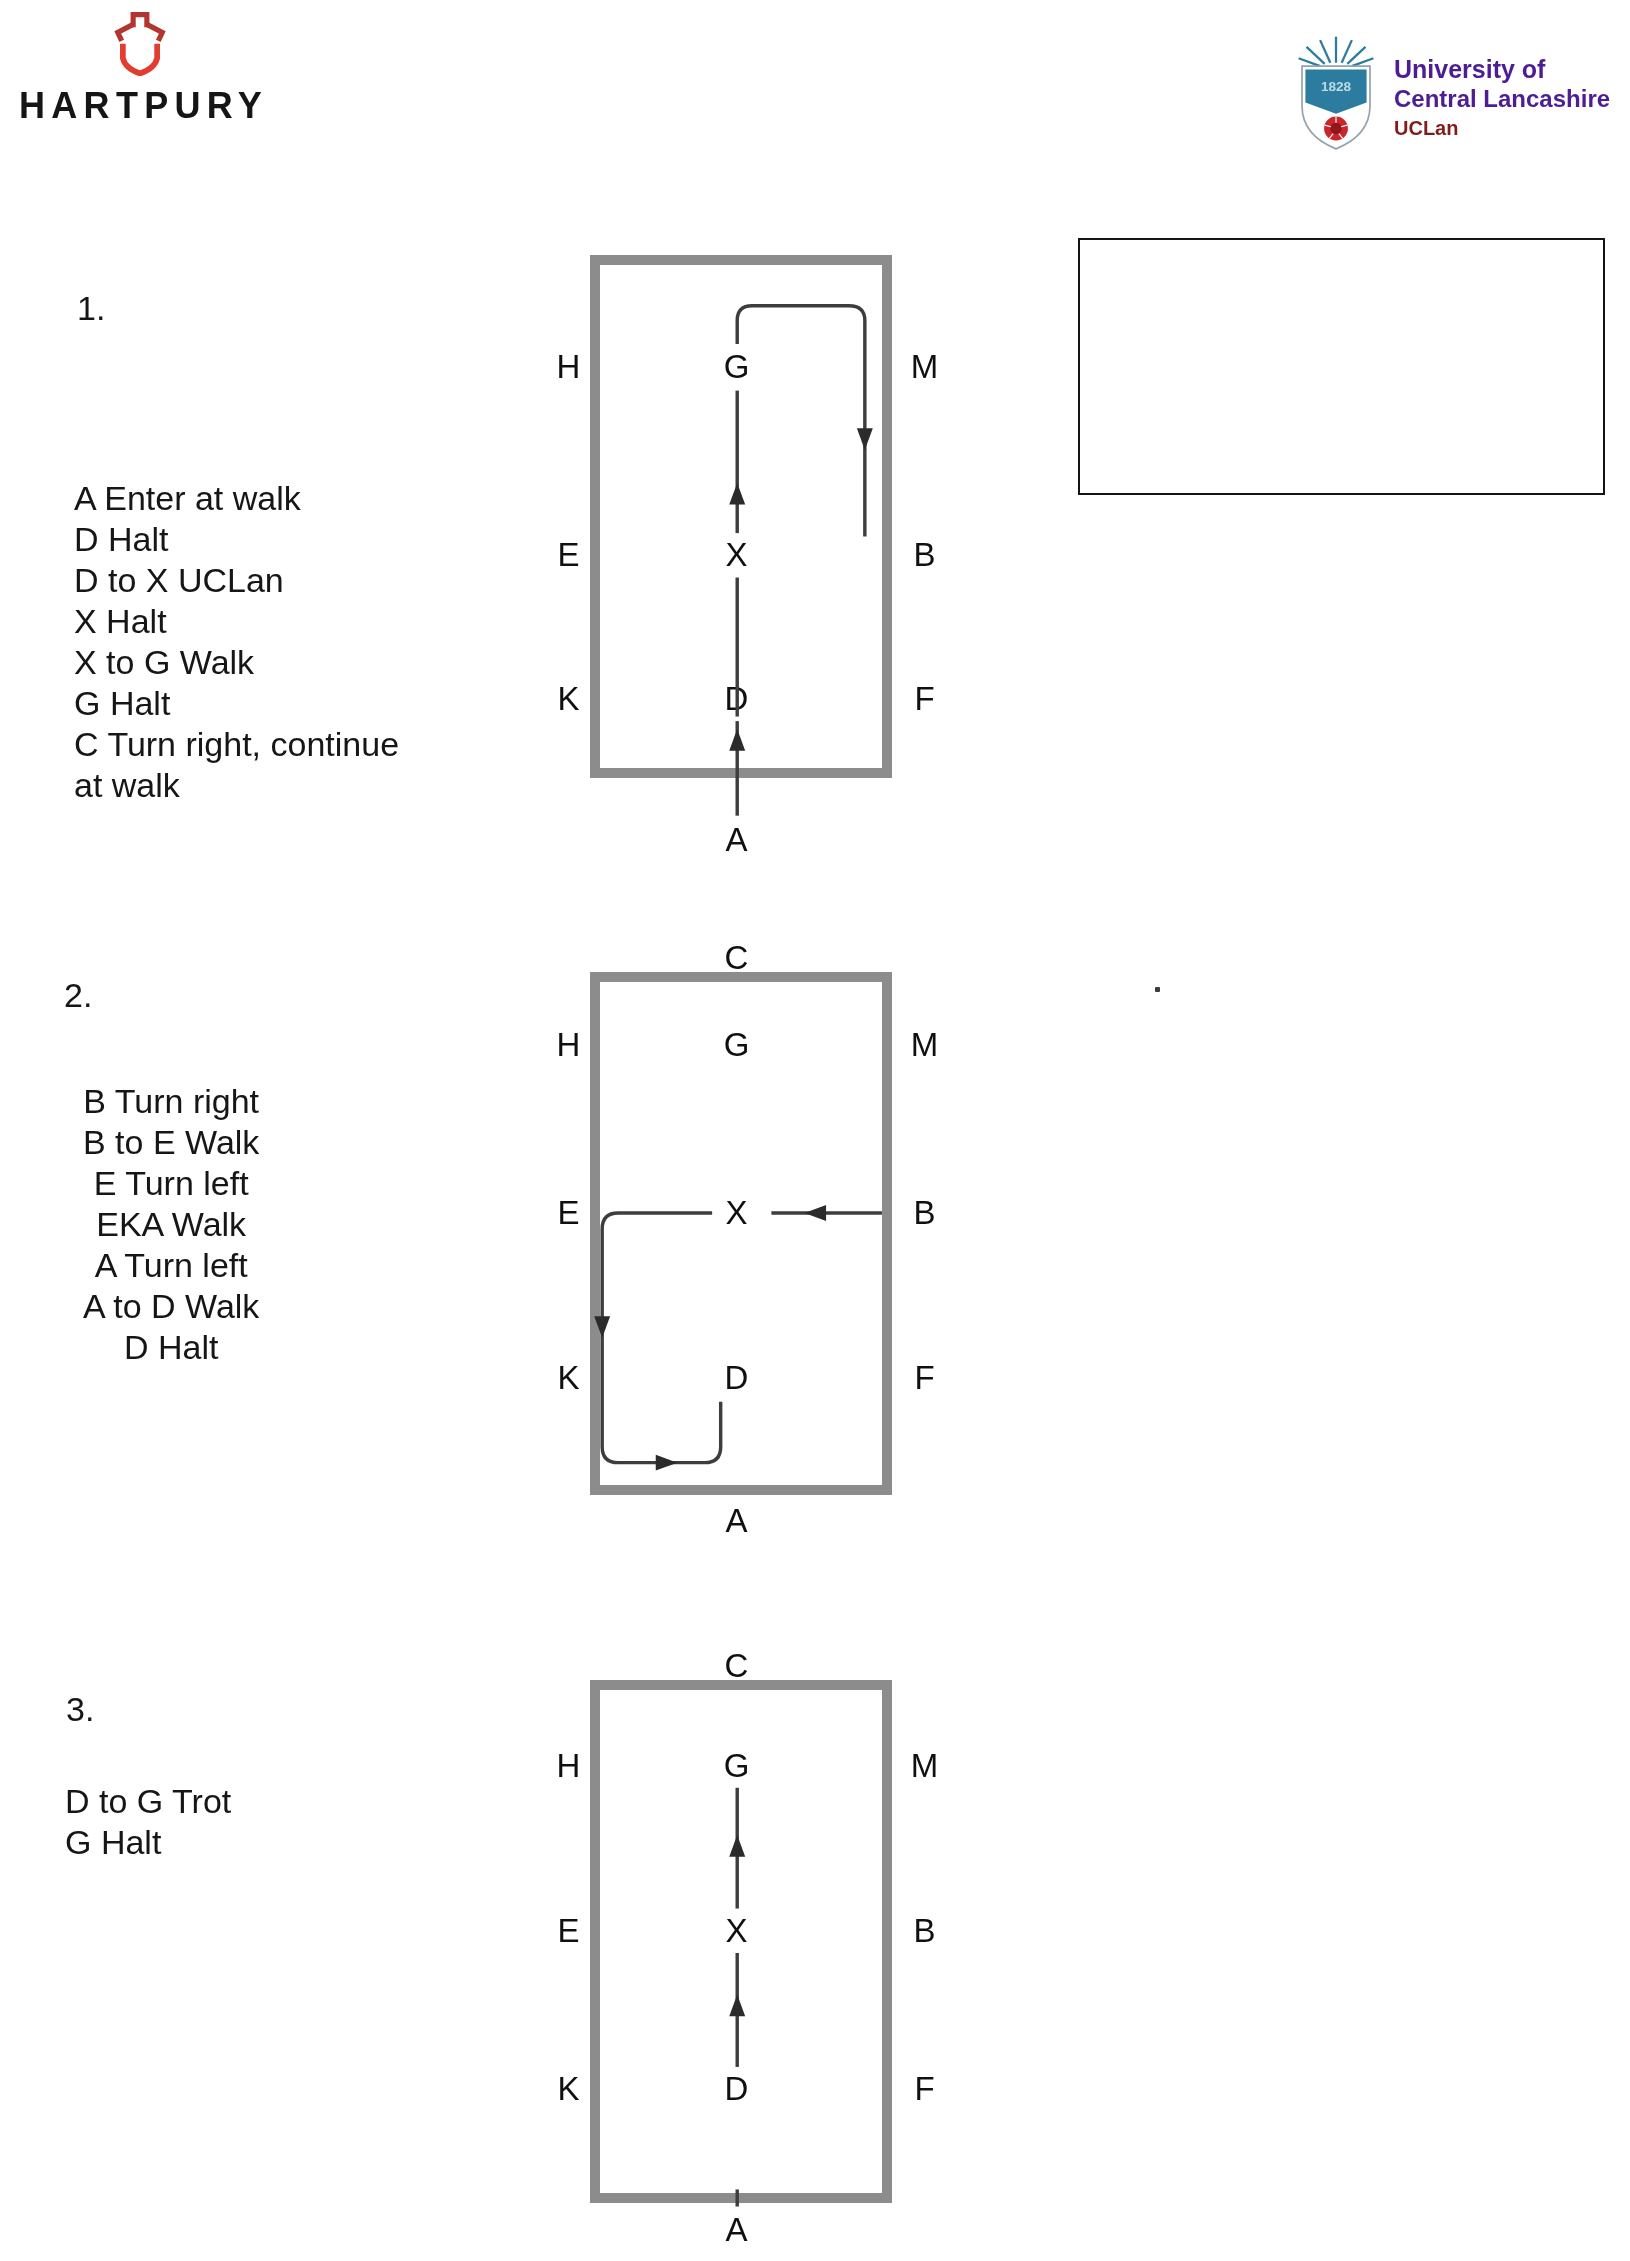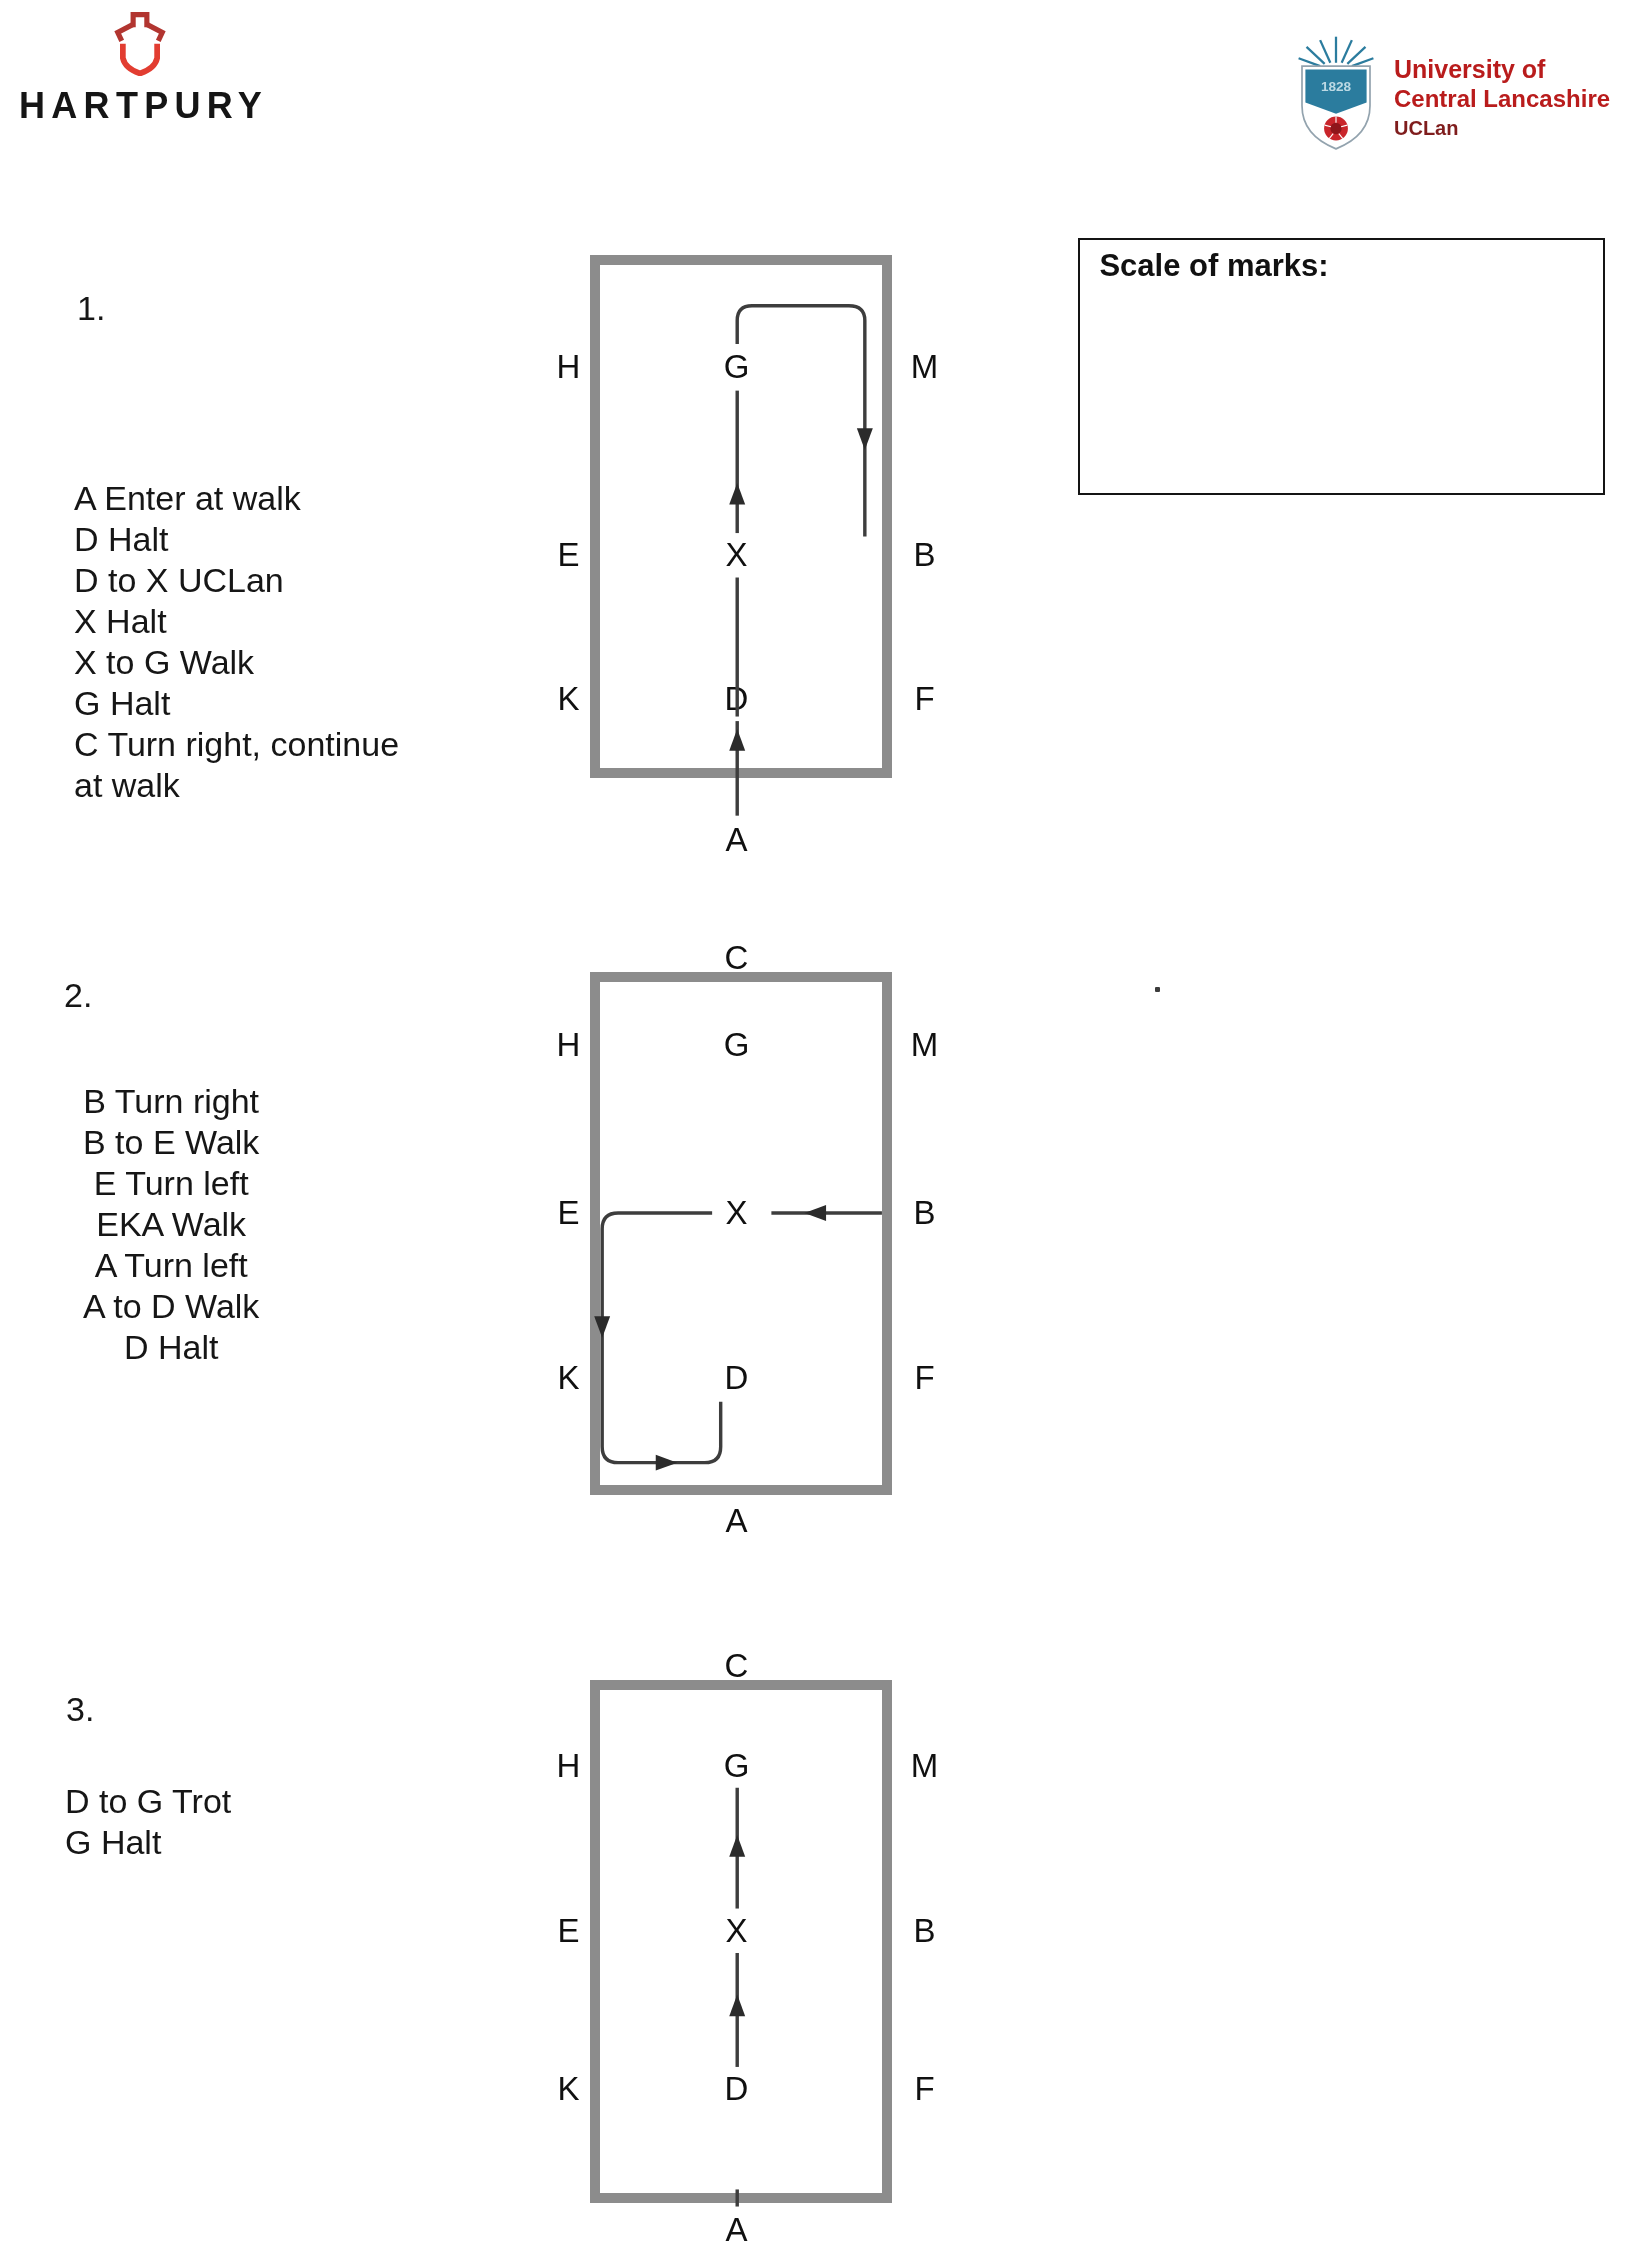--- a/index.html
+++ b/index.html
@@ -9,21 +9,21 @@
   }
   
   #hartpury-logo{position:absolute; left:19px; top:5.7px;}
   #hartpury-icon{position:absolute; left:89px; top:1.1px; width:64px; height:69px;}
   #hartpury-wordmark{
     position:absolute; left:0; top:79px; width:268px;
     font-size:36px; font-weight:bold; letter-spacing:6.3px; color:#151515; white-space:nowrap;
   }
   #uclan-logo{position:absolute; left:1285px; top:34px; width:330px; height:125px;}
   #uclan-shield{position:absolute; left:0; top:0; width:102px; height:121px;}
-  .uclan-line{position:absolute; left:109px; font-weight:bold; color:#b91c1c; white-space:nowrap;}
+  .uclan-line{position:absolute; left:109px; font-weight:bold; color:#4c1d95; white-space:nowrap;}
   #uclan-line1{top:20.5px;  font-size:25px;}
   #uclan-line2{top:51px;  font-size:24px;}
   #uclan-abbrev{top:83px; font-size:20px; color:#7f1d1d;}
   
   #scale-box{
     position:absolute; left:1078px; top:238px; width:527px; height:257px;
     border:2.8px solid #141414; box-sizing:border-box; background:#fff;
     padding:4.6px 0 0 19.4px;
   }
   #scale-title{font-size:31px; font-weight:bold; line-height:41px; color:#111;}
@@ -89,21 +89,20 @@
         <line x1="78" y1="184" x2="85" y2="175"></line>
         <line x1="102" y1="184" x2="95" y2="175"></line>
       </g>
     </svg>
     <div class="uclan-line" id="uclan-line1">University of</div>
     <div class="uclan-line" id="uclan-line2">Central Lancashire</div>
     <div class="uclan-line" id="uclan-abbrev">UCLan</div>
   </div>
 
   <div id="scale-box">
-    <div id="scale-title">Scale of marks:</div>
     <div id="scale-cols">
     </div>
   </div>
 
   <div id="stray-dot"></div>
 
   <div class="section-number" style="left:77px; top:289px;">1.</div>
   <div class="instr-block" style="left:74px; top:478px;">
     <span class="instr-line">A Enter at walk</span>
     <span class="instr-line">D Halt</span>

